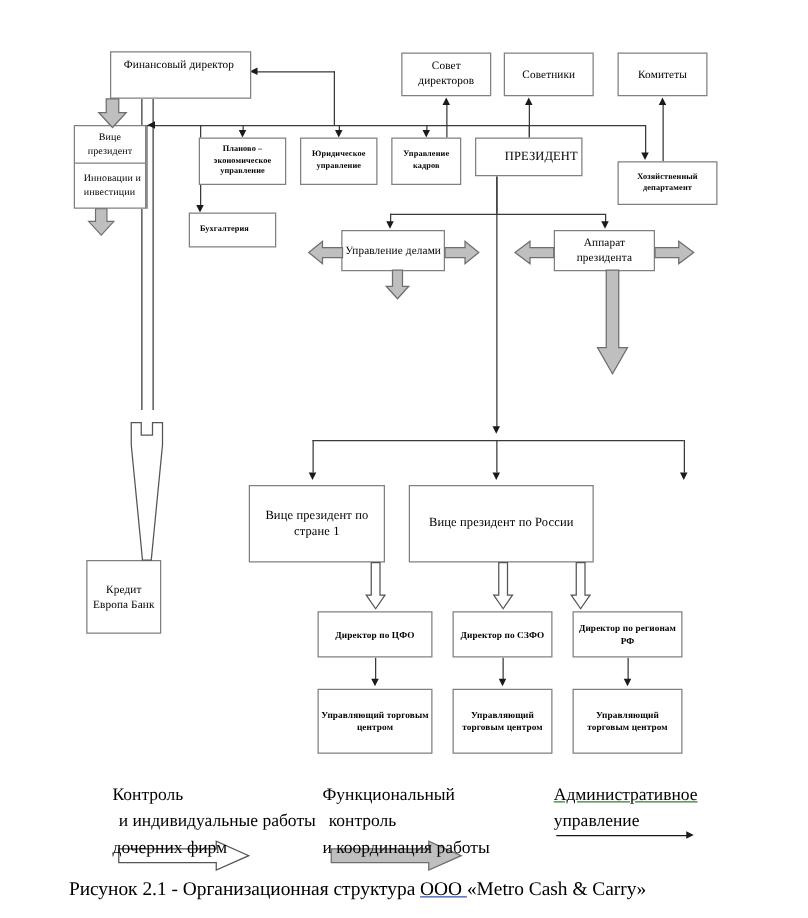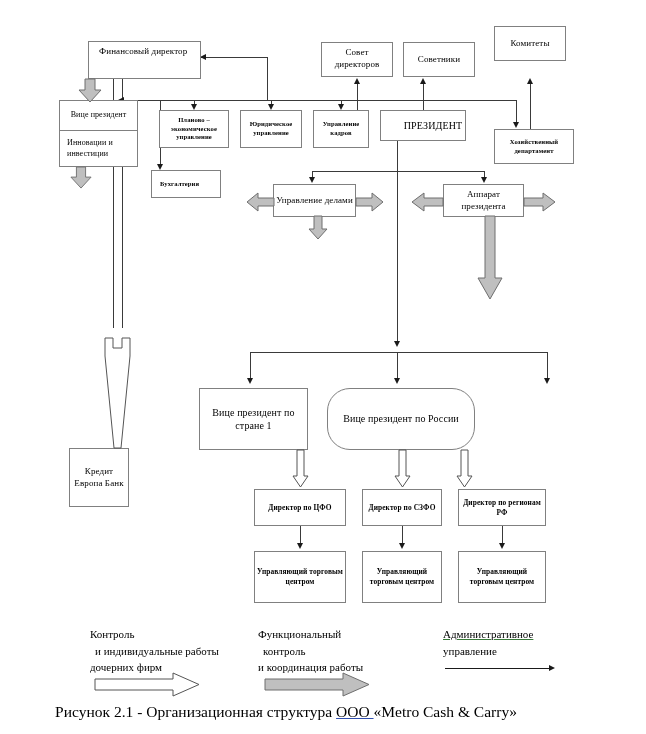--- a/index.html
+++ b/index.html
@@ -56,21 +56,21 @@
 
   
   .ga{position:absolute;z-index:5;}
   .ga svg{display:block;overflow:visible;}
 
   
   .wa{position:absolute;z-index:5;}
   .wa svg{display:block;overflow:visible;}
 
   
-  .lg{position:absolute;font-size:11px;line-height:1.5;z-index:6;white-space:nowrap;}
+  .lg{position:absolute;font-size:14px;line-height:1.5;z-index:6;white-space:nowrap;}
   .lg .u{text-decoration:underline;text-decoration-color:#3a7a3a;}
 
   .caption{
     position:absolute;left:0;top:703px;width:572px;
     text-align:center;font-size:15.5px;z-index:6;
     font-family:"Liberation Serif","DejaVu Serif",serif;
   }
   .caption .ul{text-decoration:underline;text-decoration-color:#3050b0;}
 </style>
 </head>
@@ -83,25 +83,25 @@
   </div>
 
   <div class="box f9 top" style="left:321px;top:42px;width:72px;height:35px;">
     <span class="t">Совет директоров</span>
   </div>
 
   <div class="box f9" style="left:403px;top:42px;width:72px;height:35px;text-align:center;">
     <span class="t">Советники</span>
   </div>
 
-  <div class="box f9" style="left:494px;top:26px;width:72px;height:35px;">
+  <div class="box f9" style="left:494px;top:42px;width:72px;height:35px;">
     <span class="t">Комитеты</span>
   </div>
 
-  <div class="box split f8" style="left:59px;top:100px;width:79px;height:67px;">
+  <div class="box split f8" style="left:59px;top:100px;width:58px;height:67px;">
     <div class="seg seg1">
       <span class="t">Вице президент</span>
     </div>
     <div class="sep"></div>
     <div class="seg seg2">
       <span class="t">Инновации и инвестиции</span>
     </div>
   </div>
 
   <div class="box f7" style="left:159px;top:110px;width:70px;height:38px;">
@@ -137,21 +137,21 @@
   </div>
 
   <div class="box f9" style="left:69px;top:448px;width:60px;height:59px;">
     <span class="t">Кредит Европа Банк</span>
   </div>
 
   <div class="box f10" style="left:199px;top:388px;width:109px;height:62px;">
     <span class="t">Вице президент по стране 1</span>
   </div>
 
-  <div class="box f10" style="left:327px;top:388px;width:148px;height:62px;border-radius:23px;">
+  <div class="box f10" style="left:327px;top:388px;width:148px;height:62px;">
     <span class="t">Вице президент по России</span>
   </div>
 
 
   <div class="box f75" style="left:254px;top:489px;width:92px;height:37px;">
     <span class="t">Директор по ЦФО</span>
   </div>
 
   <div class="box f75" style="left:362px;top:489px;width:80px;height:37px;">
     <span class="t">Директор по СЗФО</span>

